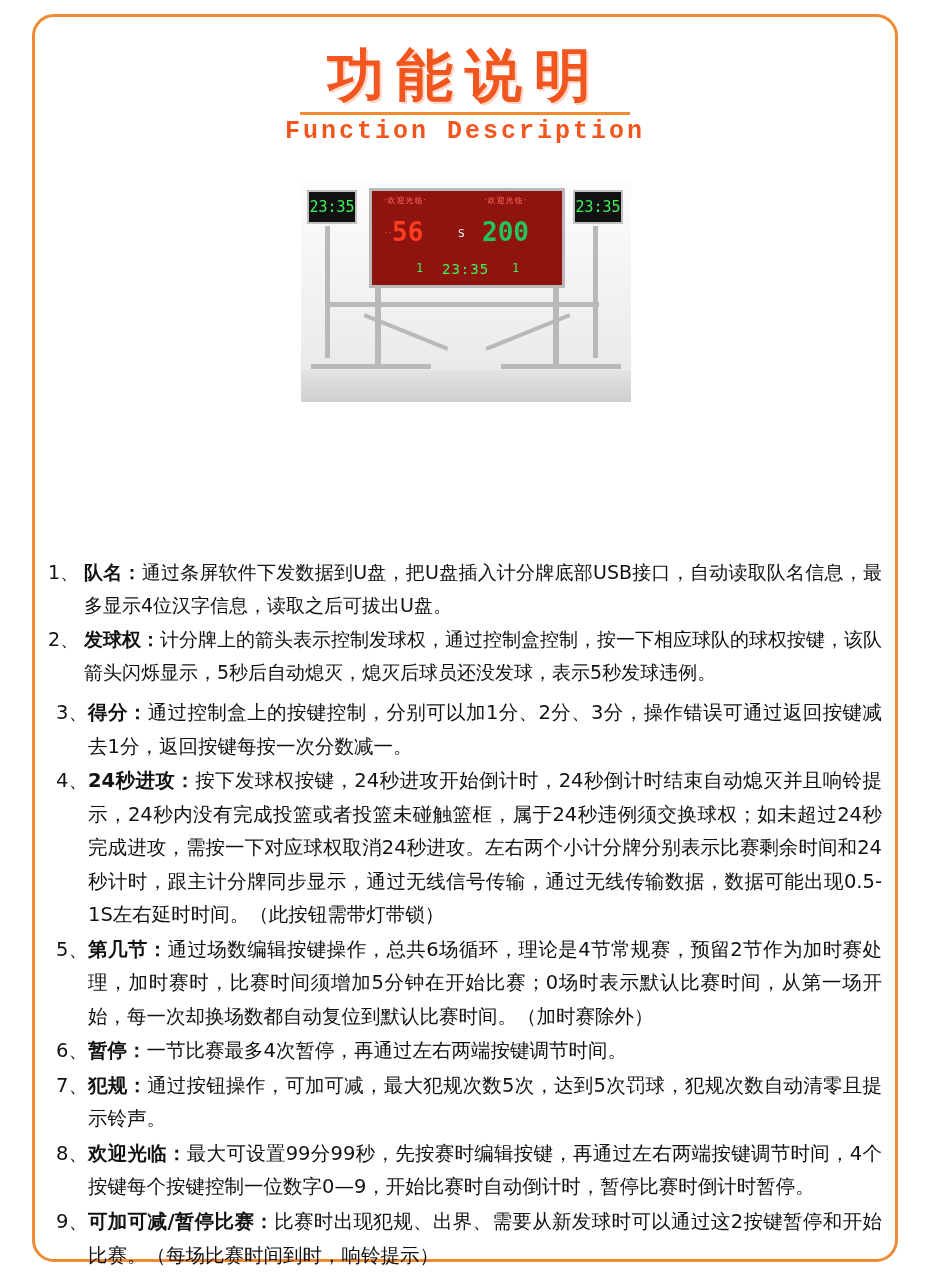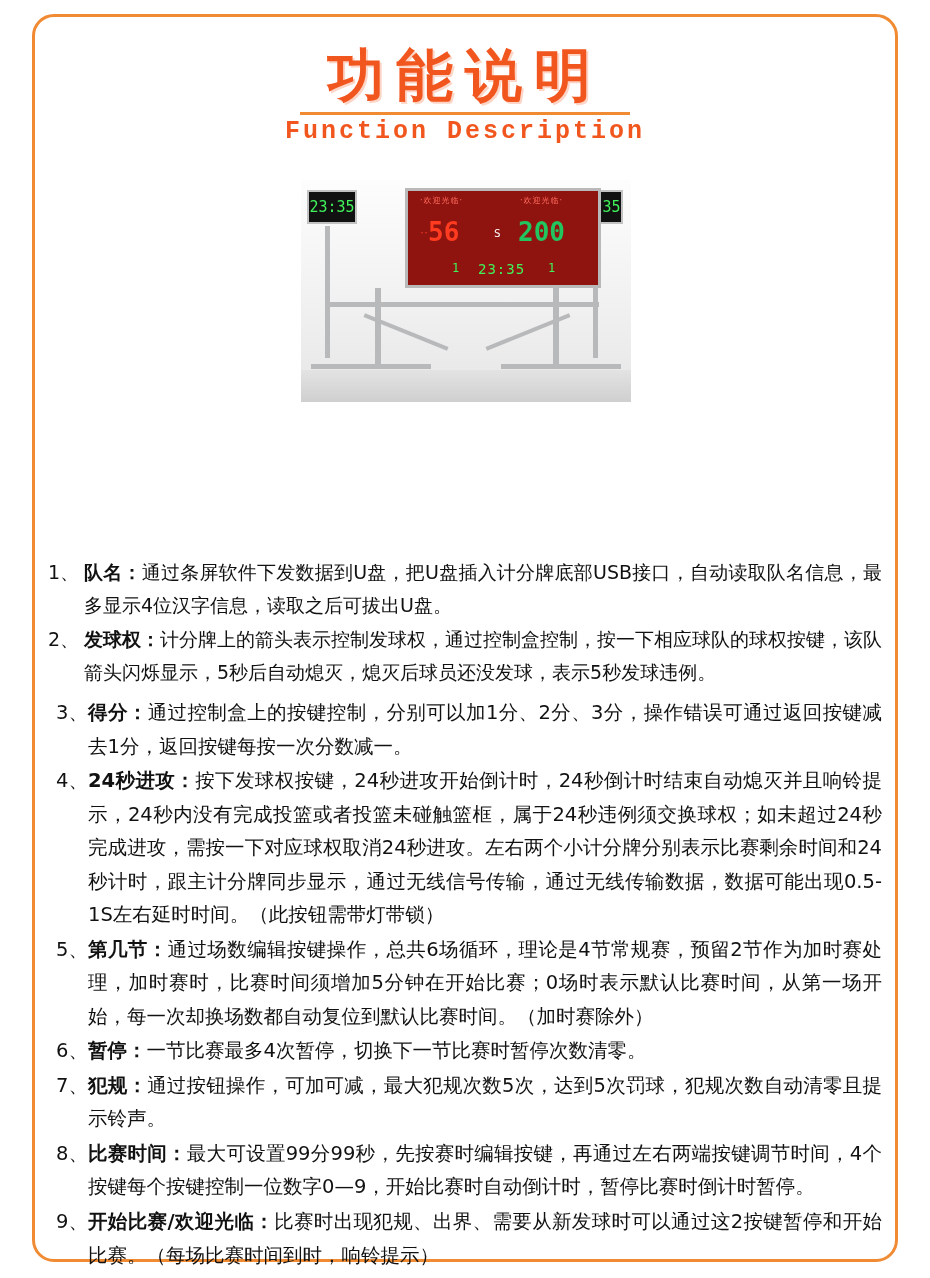--- a/index.html
+++ b/index.html
@@ -91,21 +91,20 @@
   
   .sb-main {
     position: absolute;
     left: 68px;
     top: 8px;
     width: 196px;
     height: 100px;
     background: #8f1410;
     border: 3px solid #b9b9b9;
     box-sizing: border-box;
-    margin-left: 36px;
   }
   .sb-team {
     position: absolute;
     top: 4px;
     font-size: 8px;
     color: #ff6a5a;
     font-family: "DejaVu Sans", sans-serif;
     letter-spacing: 1px;
   }
   .sb-team.l { left: 12px; }
@@ -293,33 +292,33 @@
       <div class="item">
         <span class="num">4、</span>
         <span class="body"><span class="lead">24秒进攻：</span><span>按下发球权按键，24秒进攻开始倒计时，24秒倒计时结束自动熄灭并且响铃提示，24秒内没有完成投篮或者投篮未碰触篮框，属于24秒违例须交换球权；如未超过24秒完成进攻，需按一下对应球权取消24秒进攻。左右两个小计分牌分别表示比赛剩余时间和24秒计时，跟主计分牌同步显示，通过无线信号传输，通过无线传输数据，数据可能出现0.5-1S左右延时时间。（此按钮需带灯带锁）</span></span>
       </div>
       <div class="item">
         <span class="num">5、</span>
         <span class="body"><span class="lead">第几节：</span><span>通过场数编辑按键操作，总共6场循环，理论是4节常规赛，预留2节作为加时赛处理，加时赛时，比赛时间须增加5分钟在开始比赛；0场时表示默认比赛时间，从第一场开始，每一次却换场数都自动复位到默认比赛时间。（加时赛除外）</span></span>
       </div>
       <div class="item">
         <span class="num">6、</span>
-        <span class="body"><span class="lead">暂停：</span><span>一节比赛最多4次暂停，切换下一节比赛时暂停次数清零。</span></span>
+        <span class="body"><span class="lead">暂停：</span><span>一节比赛最多4次暂停，再通过左右两端按键调节时间。</span></span>
       </div>
       <div class="item">
         <span class="num">7、</span>
         <span class="body"><span class="lead">犯规：</span><span>通过按钮操作，可加可减，最大犯规次数5次，达到5次罚球，犯规次数自动清零且提示铃声。</span></span>
       </div>
       <div class="item">
         <span class="num">8、</span>
-        <span class="body"><span class="lead">比赛时间：</span><span>最大可设置99分99秒，先按赛时编辑按键，再通过左右两端按键调节时间，4个按键每个按键控制一位数字0—9，开始比赛时自动倒计时，暂停比赛时倒计时暂停。</span></span>
+        <span class="body"><span class="lead">欢迎光临：</span><span>最大可设置99分99秒，先按赛时编辑按键，再通过左右两端按键调节时间，4个按键每个按键控制一位数字0—9，开始比赛时自动倒计时，暂停比赛时倒计时暂停。</span></span>
       </div>
       <div class="item">
         <span class="num">9、</span>
-        <span class="body"><span class="lead">开始比赛/欢迎光临：</span><span>比赛时出现犯规、出界、需要从新发球时可以通过这2按键暂停和开始比赛。（每场比赛时间到时，响铃提示）</span></span>
+        <span class="body"><span class="lead">可加可减/暂停比赛：</span><span>比赛时出现犯规、出界、需要从新发球时可以通过这2按键暂停和开始比赛。（每场比赛时间到时，响铃提示）</span></span>
       </div>
       <div class="item">
         <span class="num">11、</span>
         <span class="body"><span class="lead">清零：</span><span>比赛结束可以按此按键清除数据。</span></span>
       </div>
     </div>
 
   </div>
 </div>
 

